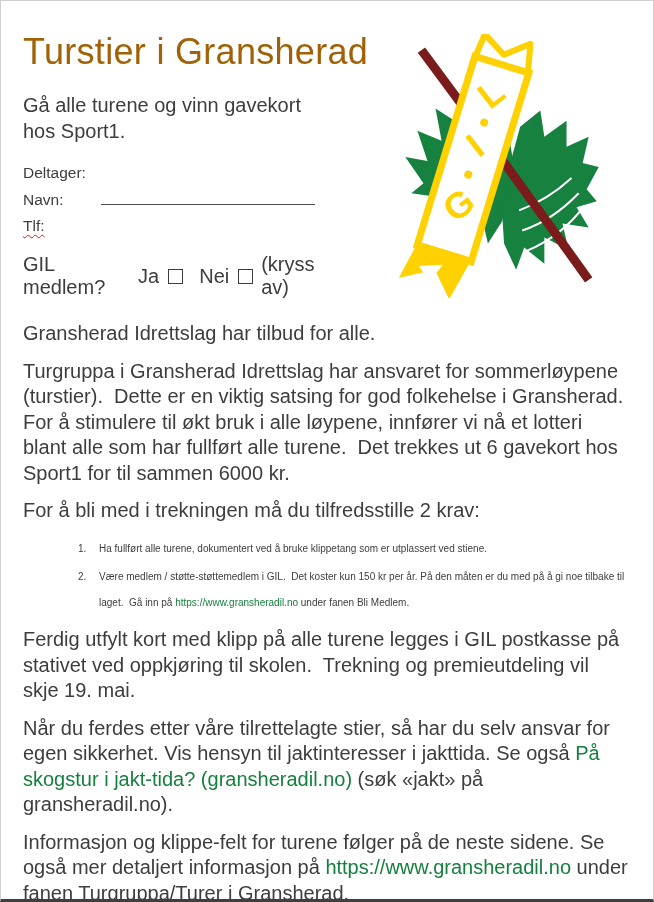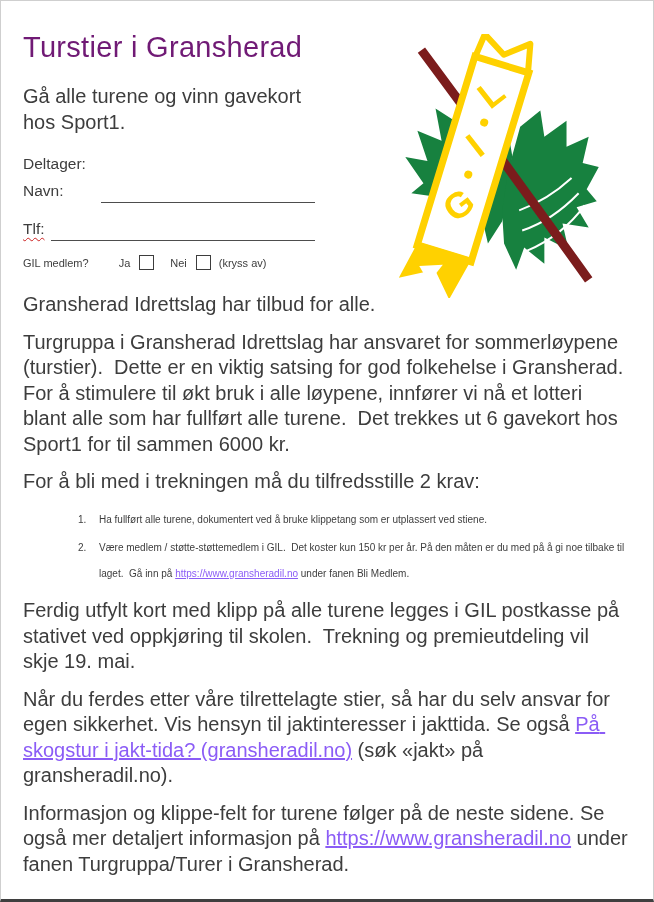--- a/index.html
+++ b/index.html
@@ -10,46 +10,46 @@
     height: 902px;
     background: #ffffff;
     border: 1px solid #cfcfcf;
     border-bottom: 3px solid #3f3f3f;
     padding: 20px 24px 0 22px;
     font-family: "Liberation Sans", "DejaVu Sans", sans-serif;
     color: #3d3d3d;
     overflow: hidden;
   }
   h1.title {
-    font-size: 29px;
+    font-size: 36px;
     font-weight: 400;
-    color: #701a75;
+    color: #a16207;
     margin: 10px 0 20px 0;
     letter-spacing: 0.3px;
   }
   p, .para { font-size: 20px; line-height: 25.5px; margin: 12px 0; white-space: pre-wrap; }
   .intro { max-width: 300px; margin: 0 0 16px 0; }
   .form-block { max-width: 300px; }
-  .form-row { display: flex; align-items: flex-end; width: 292px; font-size: 15.5px; line-height: 25px; }
+  .form-row { display: flex; align-items: flex-start; width: 292px; font-size: 15.5px; line-height: 25px; }
   .row-deltager { margin-top: 4px; }
   .row-navn { margin-top: 2px; gap: 31px; }
-  .row-tlf { margin-top: 13px; }
+  .row-tlf { margin-top: 1px; flex-direction: column; }
   .fill-line { flex: 1; border-bottom: 1px solid #4d4d4d; height: 1.15em; margin-left: 6px; }
   .misspelled {
     text-decoration: underline wavy #cc2222;
     text-decoration-thickness: 1px;
     text-underline-offset: 3px;
   }
-  .checkbox-row { display: flex; align-items: center; margin-top: 14px; font-size: 11px; }
+  .checkbox-row { display: flex; align-items: center; margin-top: 14px; font-size: 20px; }
   .checkbox-row .q { margin-right: 30px; }
   .checkbox-row .opt { display: flex; align-items: center; margin-right: 16px; }
   .checkbox { width: 15px; height: 15px; border: 1.5px solid #3d3d3d; margin-left: 9px; background: #fff; }
   .kryss { margin-left: -8px; }
   .body-start { margin-top: 22px; }
-  a.doclink { color: #8b5cf6; text-decoration: underline; cursor: pointer; }
+  a.doclink { color: #15803d; cursor: pointer; }
   ol.krav-list { margin: 12px 0; padding-left: 66px; font-size: 10px; line-height: 25.5px; }
   ol.krav-list li { padding-left: 10px; margin-bottom: 3px; white-space: pre-wrap; }
   .logo-wrap { position: absolute; top: 33px; right: 50px; width: 212px; height: 264px; }
   .logo-wrap svg { width: 100%; height: 100%; }
   .gil-letter { font-family: "Liberation Sans", sans-serif; font-weight: bold; font-size: 36px; }
 </style>
 </head>
 <body>
 
 <div class="page">

